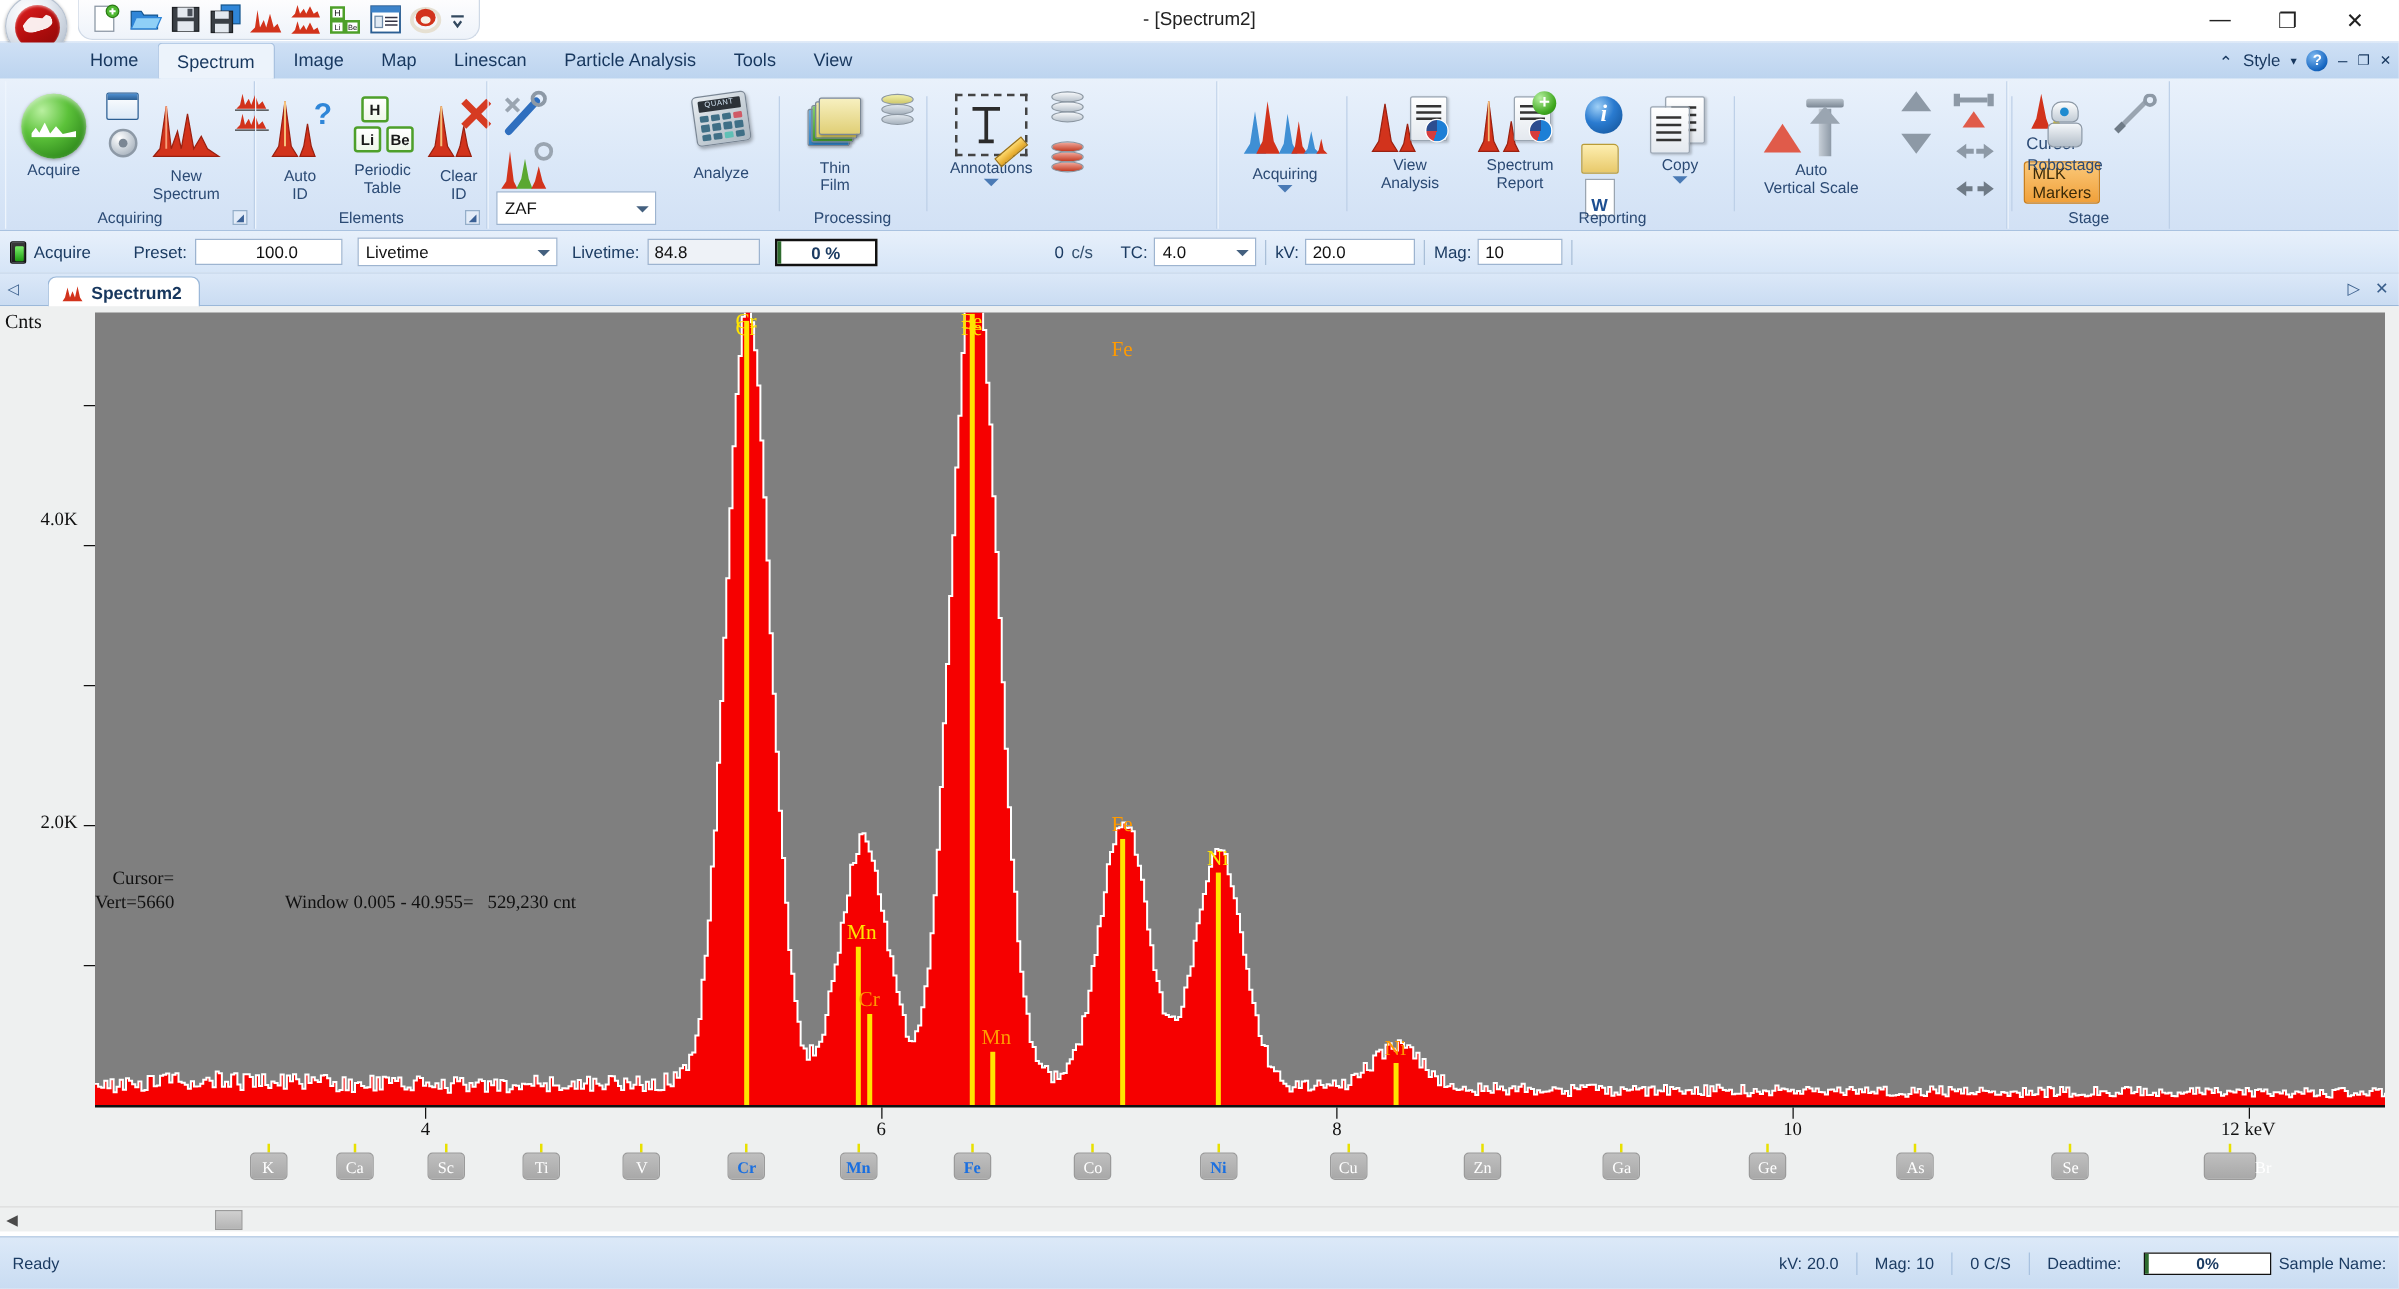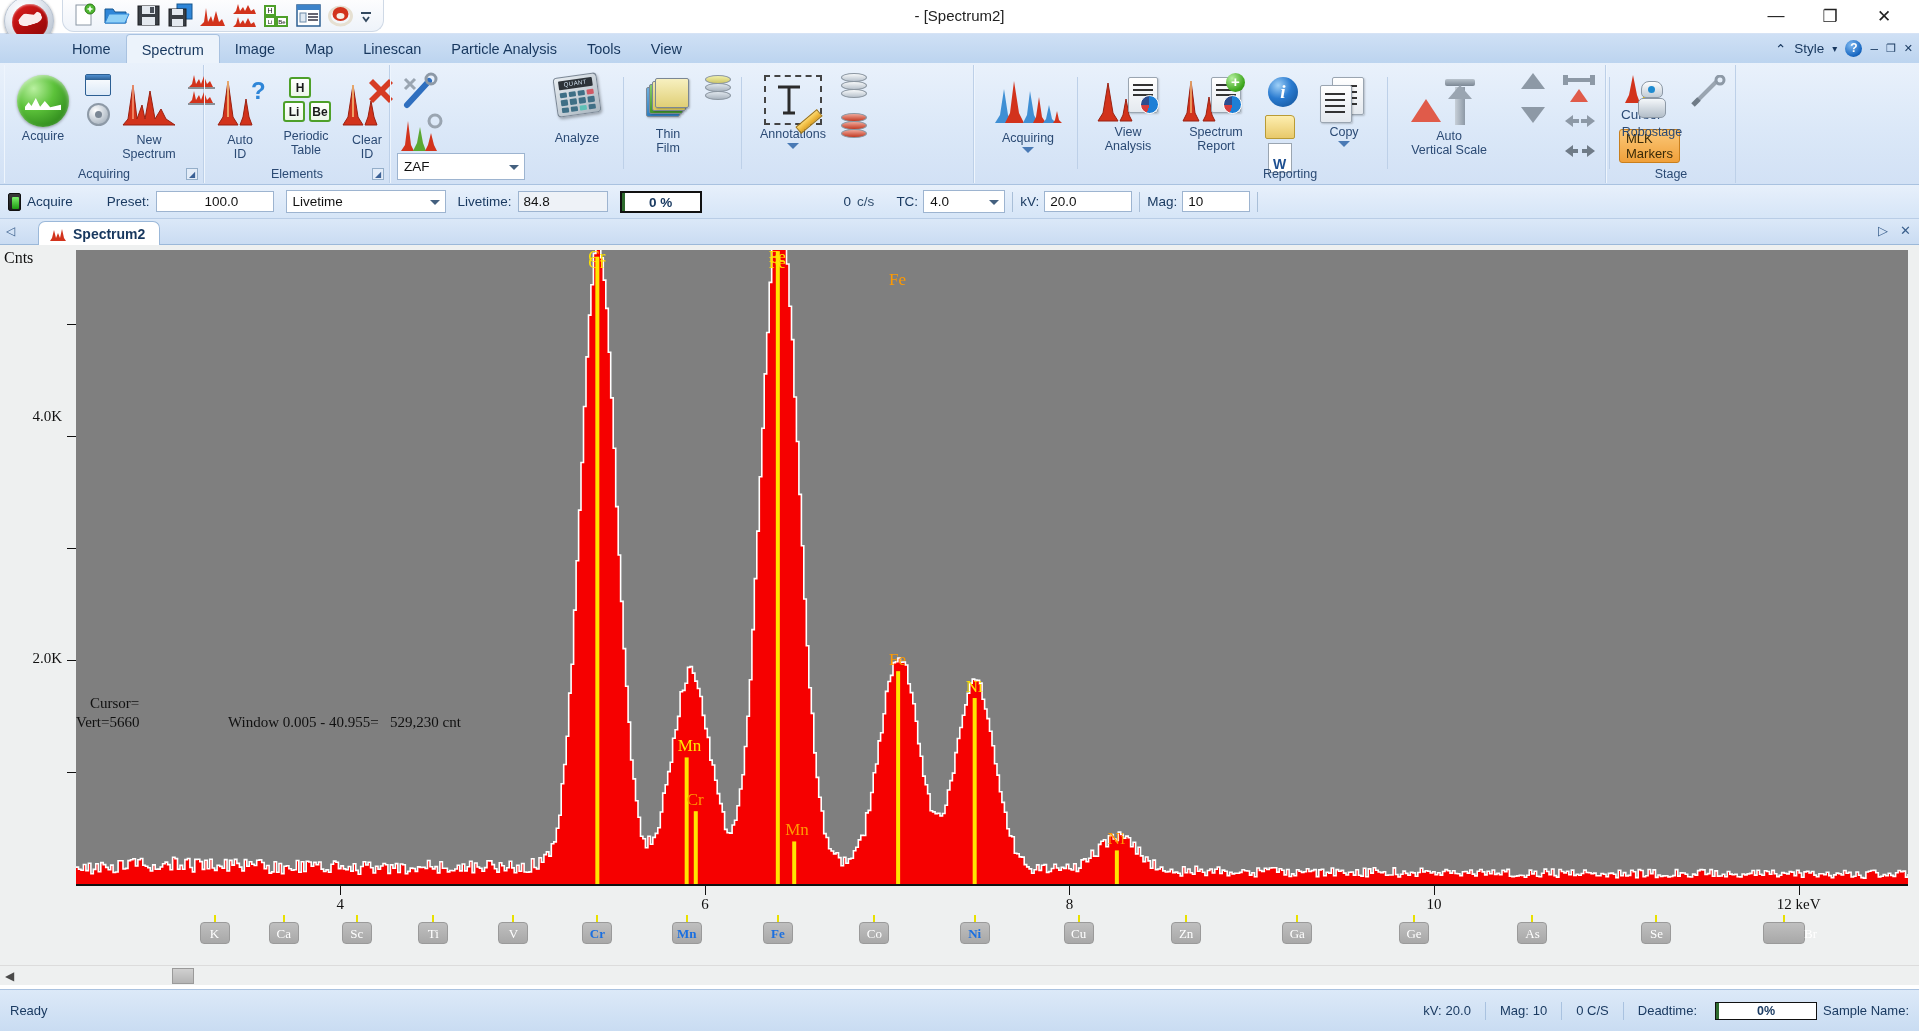--- a/index.html
+++ b/index.html
@@ -630,20 +630,21 @@
     <div class="dbcyl" style="position:absolute; left:450px; top:8px;">
       <e style="top:0;"></e>
         <e style="top:8px;"></e>
         <e style="top:16px;"></e>
     </div>
     <div class="dbcyl" style="position:absolute; left:450px; top:48px;">
       <e style="top:0; background:linear-gradient(#f0a79a,#c23a22);"></e>
       <e style="top:8px; background:linear-gradient(#f0a79a,#c23a22);"></e>
       <e style="top:16px; background:linear-gradient(#f0a79a,#c23a22);"></e>
     </div>
+    <div class="rglabel">Processing</div>
   </div>
 
   <div class="rgroup" style="left:974px; width:632px;">
     <div class="btn-big" style="left:14px; top:6px; width:78px;">
       <div class="ico">
         <svg width="70" height="50" viewBox="0 0 70 50">
           <path d="M2 48 L7 40 L11 14 L15 40 L20 48Z" fill="#3f8fd4"></path>
           <path d="M12 48 L17 38 L21 6 L26 38 L31 48Z" fill="#d2331c"></path>
           <path d="M30 48 L34 40 L37 16 L41 40 L45 48Z" fill="#3f8fd4"></path>
           <path d="M40 48 L43 42 L46 22 L49 42 L53 48Z" fill="#d2331c"></path>

